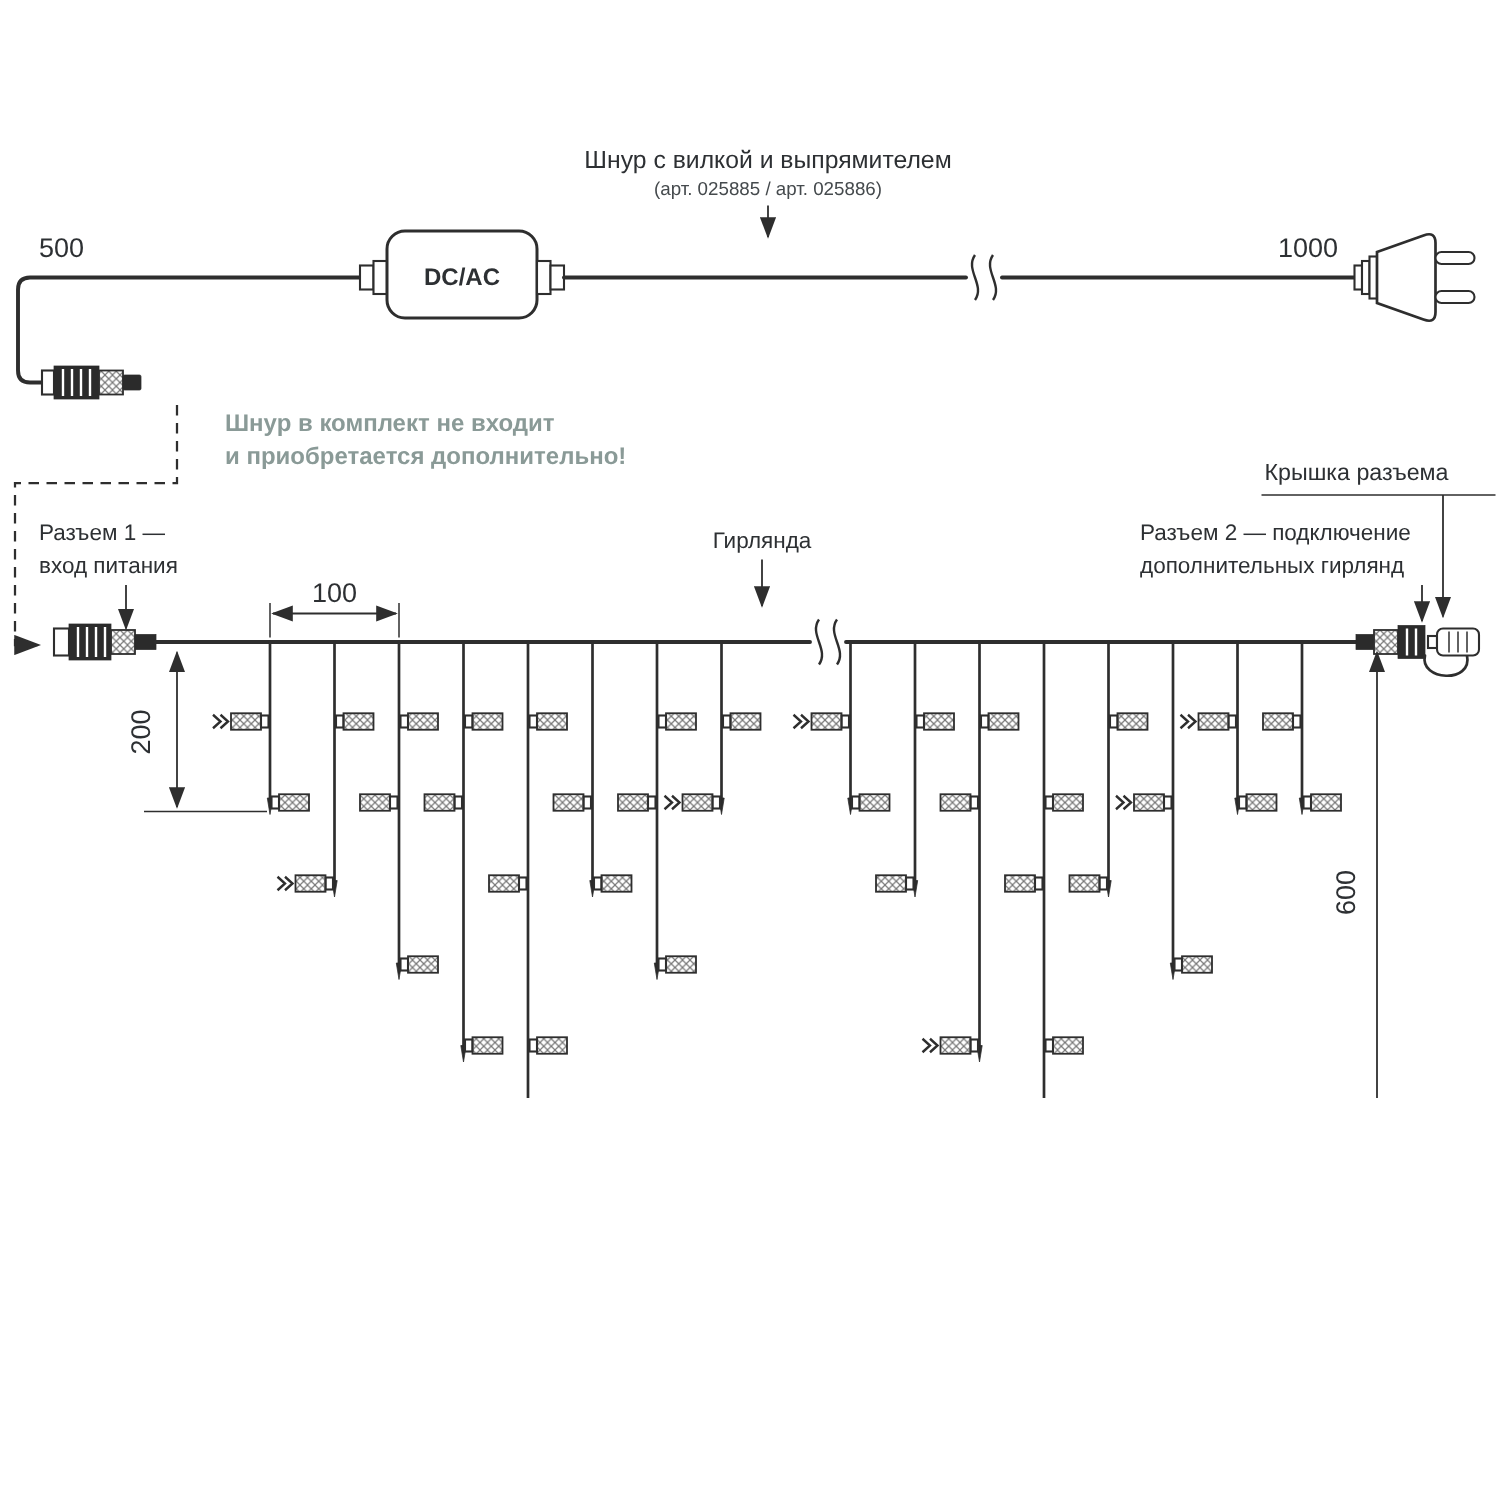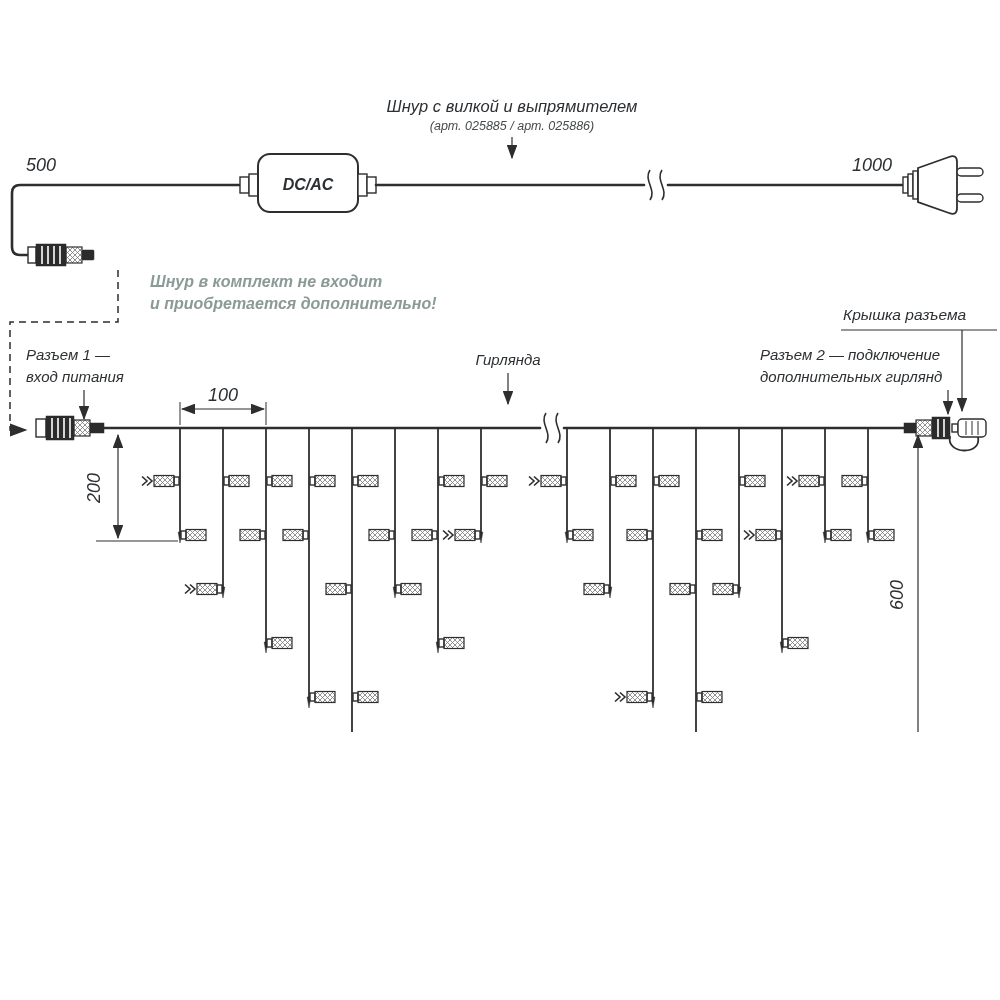--- a/index.html
+++ b/index.html
@@ -1,17 +1,17 @@
 <!DOCTYPE html>
 <html><head>
 <meta charset="utf-8">
 <style>
   html,body { margin:0; padding:0; background:#fff; }
   .canvas { position:relative; width:1000px; height:732px; background:#ffffff; overflow:hidden;
-            font-family:"Liberation Sans", sans-serif;font-style:italic; }
+            font-family:"Liberation Sans", sans-serif; }
   svg { position:absolute; left:0; top:0; }
   svg text { font-family:"Liberation Sans", sans-serif; fill:#2d3033; }
   .wire      { stroke:#2e2e2e; stroke-width:2.6; fill:none; stroke-linejoin:round; stroke-linecap:round; }
   .wire-thin { stroke:#2e2e2e; stroke-width:1.8; fill:none; stroke-linecap:round; }
   .brk       { stroke:#2e2e2e; stroke-width:1.6; fill:none; }
   .part      { fill:#ffffff; stroke:#2e2e2e; stroke-width:1.4; }
   .dark      { fill:#2b2b2b; stroke:#2b2b2b; stroke-width:0.5; }
   .stripe    { stroke:#ffffff; stroke-width:1.6; }
   .innerline { stroke:#2e2e2e; stroke-width:1; }
   .thread    { fill:url(#hatch); stroke:#2e2e2e; stroke-width:1.2; }

